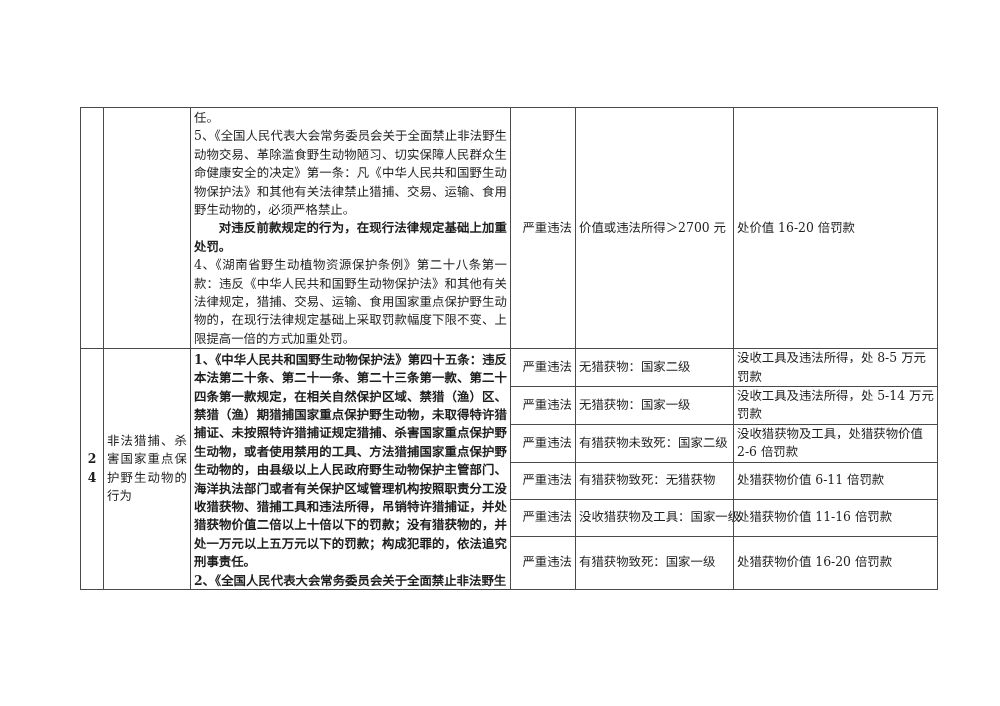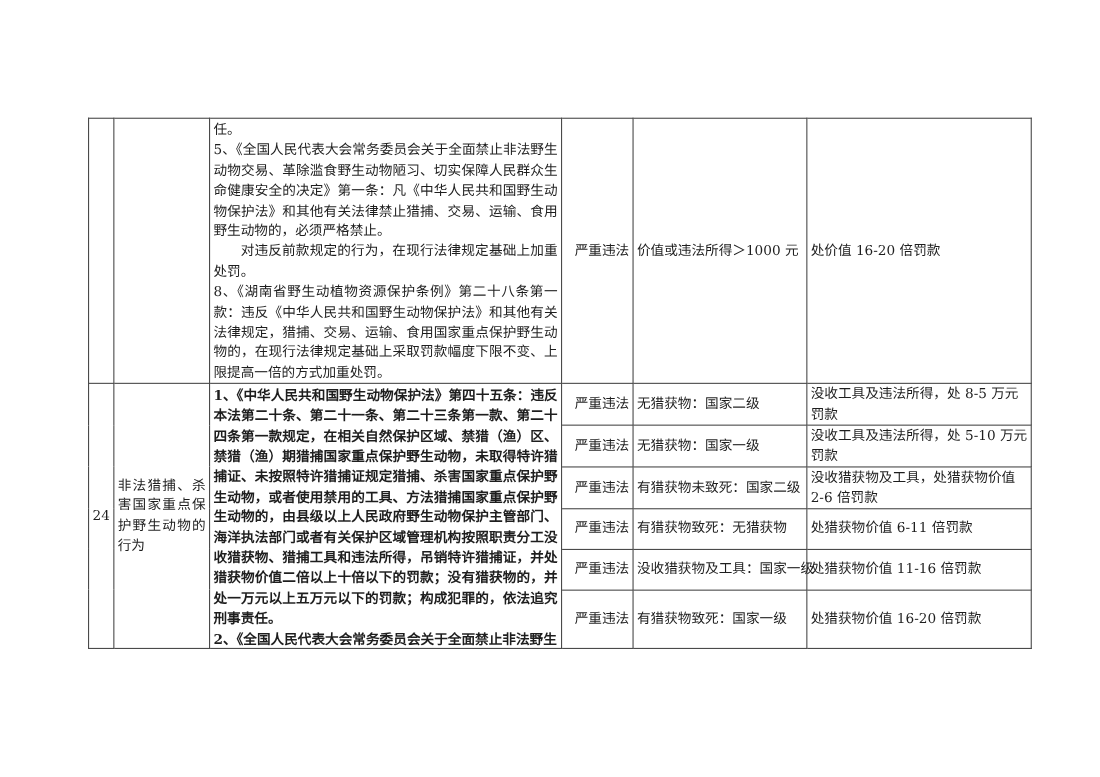--- a/index.html
+++ b/index.html
@@ -29,36 +29,37 @@
     font-size: 12.4px;
     line-height: 18.4px;
     vertical-align: middle;
     padding: 0 3px;
     word-break: break-all;
   }
   td.c-no {
     text-align: center;
     padding: 0 1px;
     font-size: 12px;
+    font-weight: bold;
   }
   td.c-behavior {
     padding: 0 1px;
     font-size: 12px;
     text-align: justify;
   }
   td.c-legal {
     vertical-align: top;
     padding: 1px 3px;
     text-align: justify;
   }
   td.c-legal .wrap { overflow: hidden; }
   td.c-legal .wrap.h-top { height: 238px; }
   td.c-legal .wrap.h-r24 { height: 236px; font-weight: bold; }
   td.c-legal p { margin: 0; }
-  td.c-legal p.indent { text-indent: 2em; }
+  td.c-legal p.indent { text-indent: 2em; font-weight: bold; }
   td.c-sev  { padding: 0 3px; text-align: right; }
   td.c-cond { padding: 0 2px; font-size: 12px; white-space: nowrap; }
   td.c-pen  { padding: 0 3px; line-height: 18px; }
 </style>
 </head>
 <body>
 
 <div class="page">
   <table class="reg-table">
     <colgroup>
@@ -72,46 +73,46 @@
     <tbody>
 
       <tr style="height:241px">
         <td class="c-no"></td>
         <td class="c-behavior"></td>
         <td class="c-legal">
           <div class="wrap h-top">
             <p>任。</p>
             <p>5、《全国人民代表大会常务委员会关于全面禁止非法野生动物交易、革除滥食野生动物陋习、切实保障人民群众生命健康安全的决定》第一条：凡《中华人民共和国野生动物保护法》和其他有关法律禁止猎捕、交易、运输、食用野生动物的，必须严格禁止。</p>
             <p class="indent">对违反前款规定的行为，在现行法律规定基础上加重处罚。</p>
-            <p>8、《湖南省野生动植物资源保护条例》第二十八条第一款：违反《中华人民共和国野生动物保护法》和其他有关法律规定，猎捕、交易、运输、食用国家重点保护野生动物的，在现行法律规定基础上采取罚款幅度下限不变、上限提高一倍的方式加重处罚。</p>
+            <p>4、《湖南省野生动植物资源保护条例》第二十八条第一款：违反《中华人民共和国野生动物保护法》和其他有关法律规定，猎捕、交易、运输、食用国家重点保护野生动物的，在现行法律规定基础上采取罚款幅度下限不变、上限提高一倍的方式加重处罚。</p>
           </div>
         </td>
         <td class="c-sev">严重违法</td>
-        <td class="c-cond">价值或违法所得＞1000 元</td>
+        <td class="c-cond">价值或违法所得＞2700 元</td>
         <td class="c-pen">处价值 16-20 倍罚款</td>
       </tr>
 
       <tr style="height:38px">
         <td class="c-no" rowspan="6">24</td>
         <td class="c-behavior" rowspan="6">非法猎捕、杀害国家重点保护野生动物的行为</td>
         <td class="c-legal" rowspan="6">
           <div class="wrap h-r24">
             <p>1、《中华人民共和国野生动物保护法》第四十五条：违反本法第二十条、第二十一条、第二十三条第一款、第二十四条第一款规定，在相关自然保护区域、禁猎（渔）区、禁猎（渔）期猎捕国家重点保护野生动物，未取得特许猎捕证、未按照特许猎捕证规定猎捕、杀害国家重点保护野生动物，或者使用禁用的工具、方法猎捕国家重点保护野生动物的，由县级以上人民政府野生动物保护主管部门、海洋执法部门或者有关保护区域管理机构按照职责分工没收猎获物、猎捕工具和违法所得，吊销特许猎捕证，并处猎获物价值二倍以上十倍以下的罚款；没有猎获物的，并处一万元以上五万元以下的罚款；构成犯罪的，依法追究刑事责任。</p>
             <p>2、《全国人民代表大会常务委员会关于全面禁止非法野生</p>
           </div>
         </td>
         <td class="c-sev">严重违法</td>
         <td class="c-cond">无猎获物：国家二级</td>
         <td class="c-pen">没收工具及违法所得，处 8-5 万元罚款</td>
       </tr>
 
       <tr style="height:37px">
         <td class="c-sev">严重违法</td>
         <td class="c-cond">无猎获物：国家一级</td>
-        <td class="c-pen">没收工具及违法所得，处 5-10 万元罚款</td>
+        <td class="c-pen">没收工具及违法所得，处 5-14 万元罚款</td>
       </tr>
 
       <tr style="height:36px">
         <td class="c-sev">严重违法</td>
         <td class="c-cond">有猎获物未致死：国家二级</td>
         <td class="c-pen">没收猎获物及工具，处猎获物价值 2-6 倍罚款</td>
       </tr>
 
       <tr style="height:37px">
         <td class="c-sev">严重违法</td>

